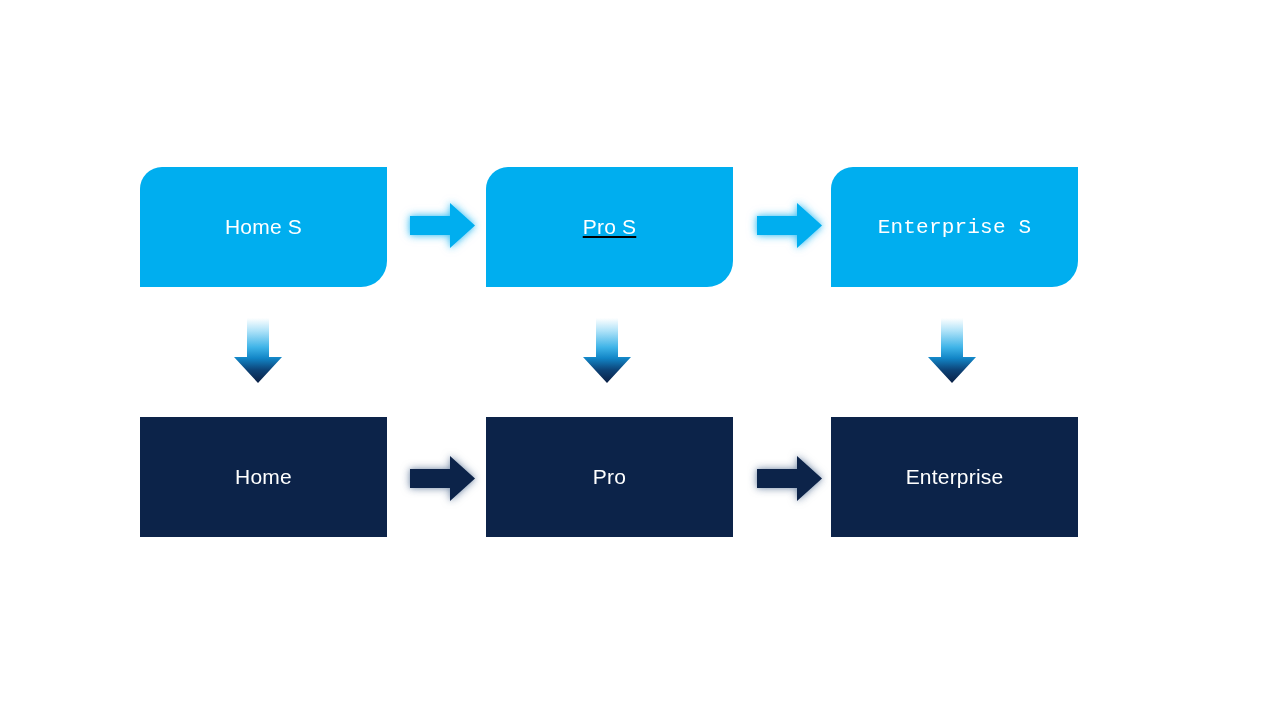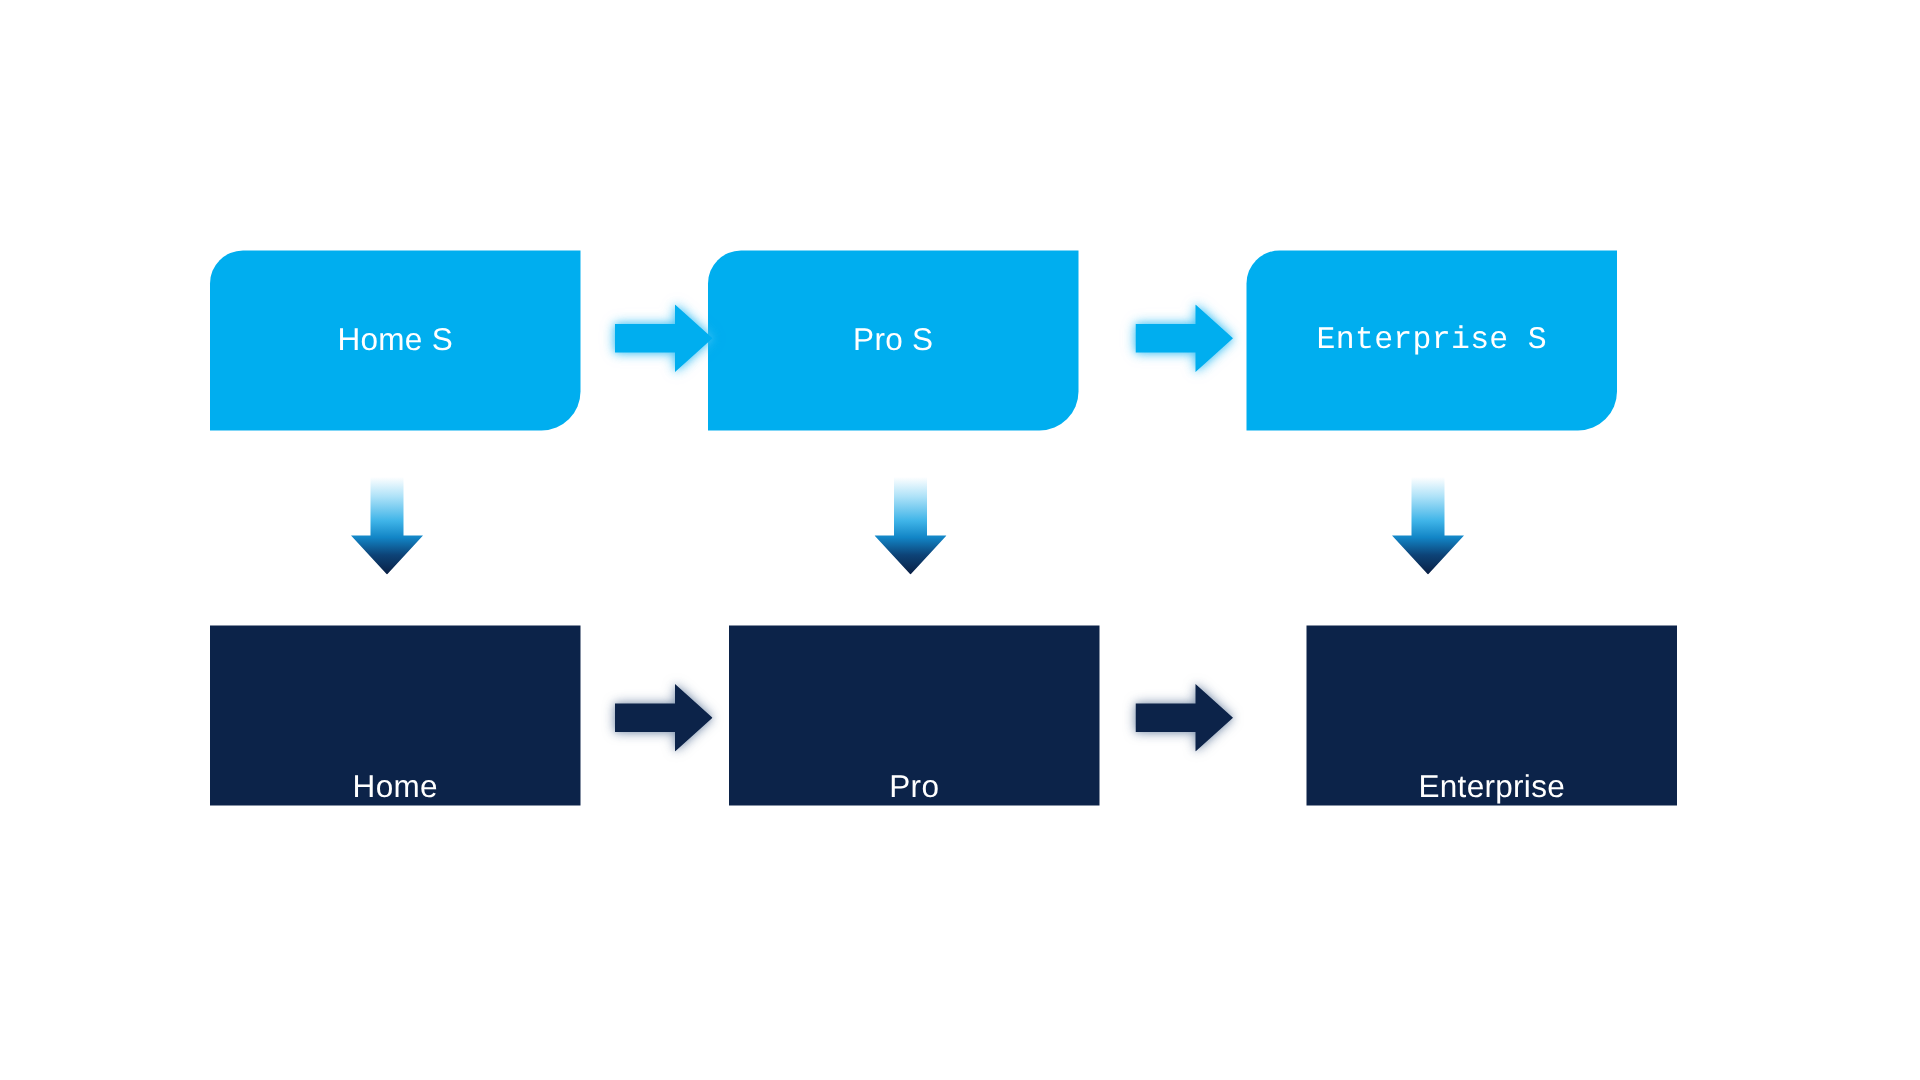--- a/index.html
+++ b/index.html
@@ -25,35 +25,34 @@
     justify-content: center;
     box-sizing: border-box;
   }
   .box.top {
     background: var(--top_box, #00AEEF);
     border-radius: 22px 0 26px 0;
   }
   .box.bottom {
     background: var(--bottom_box, #0C2349);
     border-radius: 0;
-    align-items: flex-end;
   }
   .box .label {
     color: var(--label_text, #ffffff);
     font-size: 21px;
     font-weight: 400;
     letter-spacing: 0.2px;
     white-space: nowrap;
   }
   .t1 { left: 140px; top: 167px; }
-  .t2 { left: 472px; top: 167px; }
+  .t2 { left: 486px; top: 167px; text-decoration: underline; }
   .t3 { left: 831px; top: 167px; font-family: Liberation Mono, monospace; }
   .b1 { left: 140px; top: 417px; }
   .b2 { left: 486px; top: 417px; }
-  .b3 { left: 831px; top: 417px; margin-left: 40px; }
+  .b3 { left: 831px; top: 417px; }
 
   
   .arrow-right {
     position: absolute;
     width: 65px;
     height: 45px;
   }
   .arrow-right.light path { fill: var(--top_box, #00AEEF); }
   .arrow-right.light {
     filter: drop-shadow(0 0 4px rgba(0, 174, 239, 0.65))

